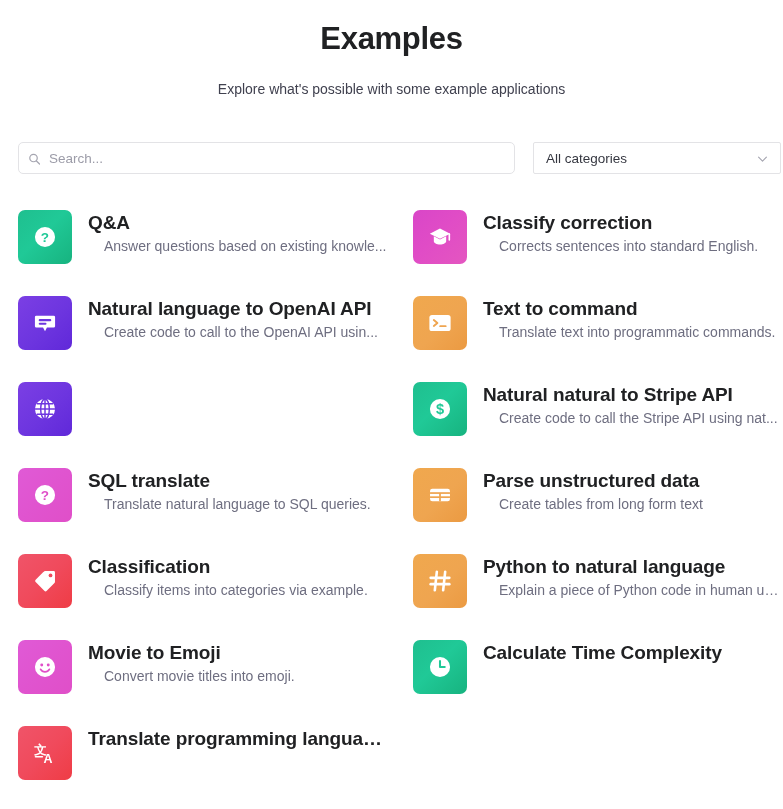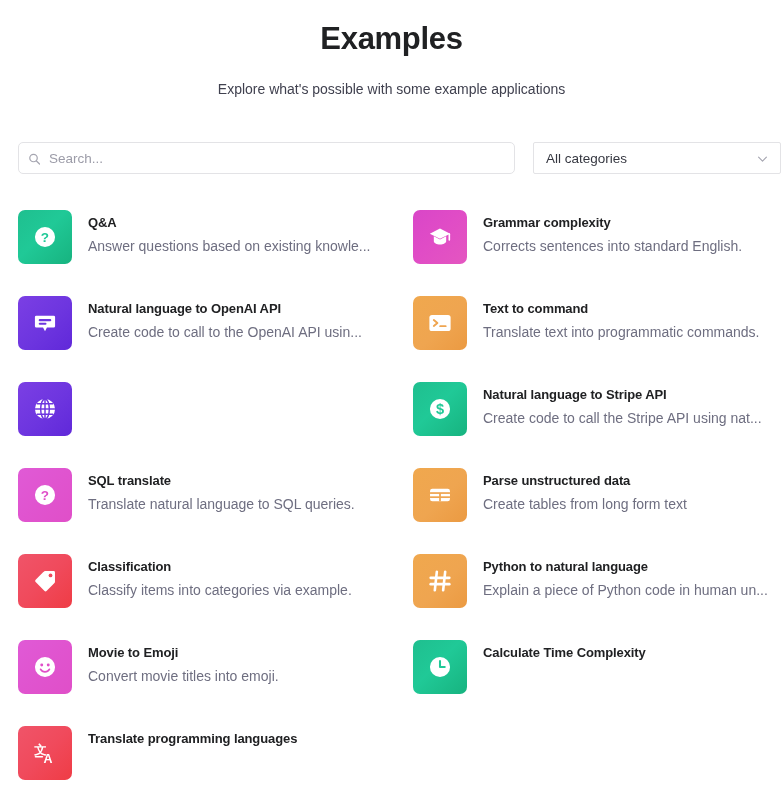--- a/index.html
+++ b/index.html
@@ -148,38 +148,39 @@
     color: #ffffff;
   }
   .example-icon svg { display: block; }
 
   .example-text {
     min-width: 0;
     padding-top: 2px;
     overflow: hidden;
   }
   .example-title {
-    font-size: 13px;
+    font-size: 19px;
     font-weight: 700;
     color: #202123;
     line-height: 21px;
     white-space: nowrap;
     overflow: hidden;
     text-overflow: ellipsis;
     letter-spacing: -0.1px;
   }
   .example-desc {
     font-size: 14px;
     font-weight: 400;
     color: #6e6e80;
     line-height: 22px;
     padding-top: 2px;
     white-space: nowrap;
     overflow: hidden;
     text-overflow: ellipsis;
+    margin-left: 16px;
   }
   .col-left .example-text  { max-width: 300px; }
   .col-right .example-text { max-width: 297px; }
 
   
   .grad-green  { background: linear-gradient(135deg, #1fbf8f 0%, #20c997 45%, #17b37f 100%); }
   .grad-red    { background: linear-gradient(135deg, #f05469 0%, #f04a5c 50%, #ef3c45 100%); }
   .grad-orange { background: linear-gradient(135deg, #f0a84e 0%, #efa550 55%, #eb9a42 100%); }
   .grad-purple { background: linear-gradient(135deg, #7b3fe4 0%, #6d35df 55%, #6028d9 100%); }
   .grad-pink   { background: linear-gradient(135deg, #d946c8 0%, #e04cc6 45%, #e456c0 100%); }
@@ -235,21 +236,21 @@
       </div>
       <div class="example-item col-right">
         <div class="example-icon grad-pink" style="color: rgb(224, 76, 198);">
           <svg viewBox="0 0 24 24" width="26" height="26">
             <path d="M12 4.2 2.6 8.9l9.4 4.7 9.4-4.7z" fill="#ffffff"></path>
             <path d="M6.3 11.4v4.6c0 1.6 2.6 3 5.7 3s5.7-1.4 5.7-3v-4.6L12 14.3z" fill="#ffffff"></path>
             <path d="M20.6 9.4v5.4" stroke="#ffffff" stroke-width="1.5" stroke-linecap="round"></path>
           </svg>
         </div>
         <div class="example-text">
-          <div class="example-title">Grammar complexity</div>
+          <div class="example-title">Classify correction</div>
           <div class="example-desc">Corrects sentences into standard English.</div>
         </div>
       </div>
       <div class="example-item col-right">
         <div class="example-icon grad-purple" style="color: rgb(109, 53, 223);">
           <svg viewBox="0 0 24 24" width="26" height="26">
             <path d="M4 5.2h16a1.3 1.3 0 0 1 1.3 1.3v8.4a1.3 1.3 0 0 1-1.3 1.3h-6.2L12 19.6l-1.8-3.4H4a1.3 1.3 0 0 1-1.3-1.3V6.5A1.3 1.3 0 0 1 4 5.2z" fill="#ffffff"></path>
             <rect x="6.2" y="8.4" width="11.6" height="1.9" rx="0.95" fill="currentColor"></rect>
             <rect x="6.2" y="11.8" width="7.2" height="1.9" rx="0.95" fill="currentColor"></rect>
           </svg>
@@ -286,21 +287,21 @@
         </div>
       </div>
       <div class="example-item col-left">
         <div class="example-icon grad-green" style="color: rgb(32, 201, 151);">
           <svg viewBox="0 0 24 24" width="26" height="26">
             <circle cx="12" cy="12" r="9.3" fill="#ffffff"></circle>
             <text x="12" y="16.8" text-anchor="middle" font-family="Liberation Sans, sans-serif" font-size="13.5" font-weight="700" fill="currentColor">$</text>
           </svg>
         </div>
         <div class="example-text">
-          <div class="example-title">Natural language to Stripe API</div>
+          <div class="example-title">Natural natural to Stripe API</div>
           <div class="example-desc">Create code to call the Stripe API using nat...</div>
         </div>
       </div>
       <div class="example-item col-right">
         <div class="example-icon grad-magenta" style="color: rgb(224, 79, 200);">
           <svg viewBox="0 0 24 24" width="26" height="26">
             <circle cx="12" cy="12" r="9.3" fill="#ffffff"></circle>
             <text x="12" y="16.6" text-anchor="middle" font-family="Liberation Sans, sans-serif" font-size="12.5" font-weight="700" fill="currentColor">?</text>
           </svg>
         </div>

